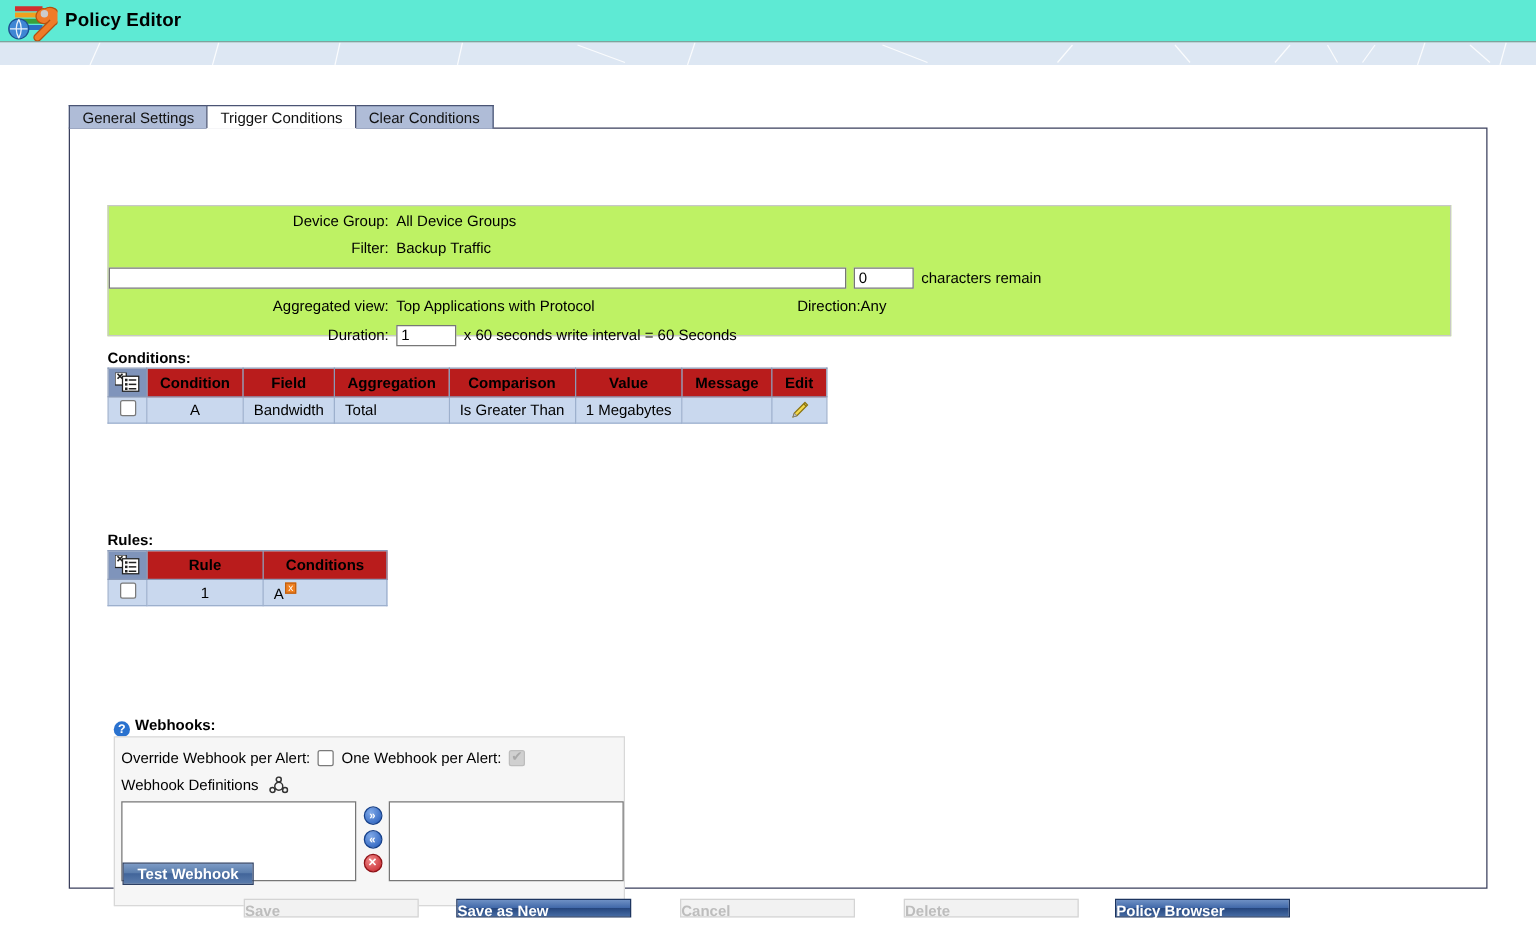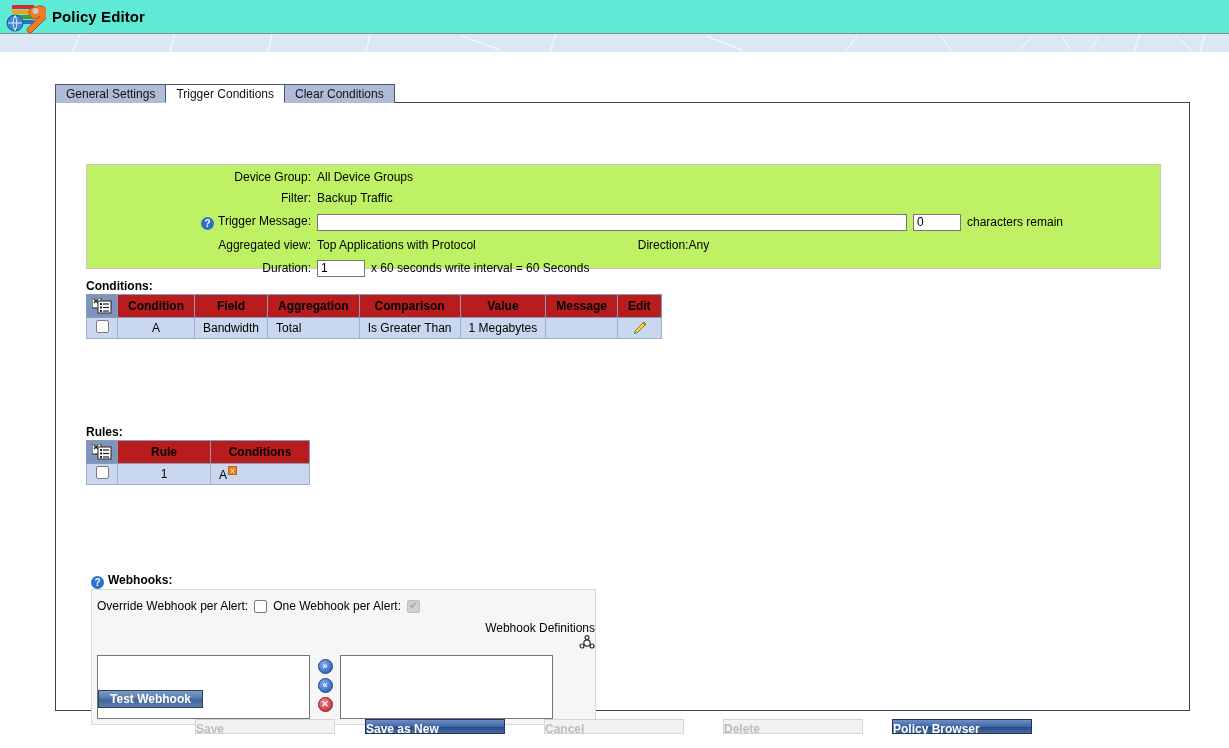--- a/index.html
+++ b/index.html
@@ -240,39 +240,38 @@
     position: absolute;
     left: 35px;
     top: 470px;
     font-weight: bold;
     font-size: 12px;
   }
   .webhook-box {
     position: absolute;
     left: 35px;
     top: 486px;
-    width: 505px;
+    width: 409px;
     height: 136px;
     background: #f6f6f6;
     border: 1px solid #d8d8d8;
     box-sizing: border-box;
   }
   .wh-row1 {
     display: flex;
     align-items: center;
     padding: 9px 0 0 5px;
     font-size: 12px;
   }
   .wh-row1 .cb { margin: 0 6px; }
   .wh-defs {
     padding: 8px 0 0 5px;
     font-size: 12px;
     display: flex;
-    align-items: flex-end;
-    flex-direction: column;
+    align-items: center;
   }
   .cog { display:inline-block; width:16px; height:14px; margin-left:8px; position:relative;}
 
   .wh-lists {
     display: flex;
     align-items: flex-start;
     padding: 6px 0 0 5px;
   }
   .wh-list {
     width: 213px;
@@ -419,23 +418,20 @@
         <div class="ilabel">Device Group:</div>
         <div class="ivalue">All Device Groups</div>
       </div>
 
       <div class="inforow">
         <div class="ilabel">Filter:</div>
         <div class="ivalue">Backup Traffic</div>
       </div>
 
       <div class="inforow" style="height:22px;margin-top:4px;">
-        <div class="ilabel">
-          <span class="helpicon">?</span><span>Trigger Message:</span>
-        </div>
         <input id="trigger-msg" class="txt" type="text" value="" style="">
         <input id="chars-remain" class="txt" type="text" value="0" style="">
         <span class="inline-note">characters remain</span>
       </div>
 
       <div class="inforow">
         <div class="ilabel">Aggregated view:</div>
         <div class="ivalue">Top Applications with Protocol</div>
         <div style="width:162px;"></div>
         <div>Direction:</div>

